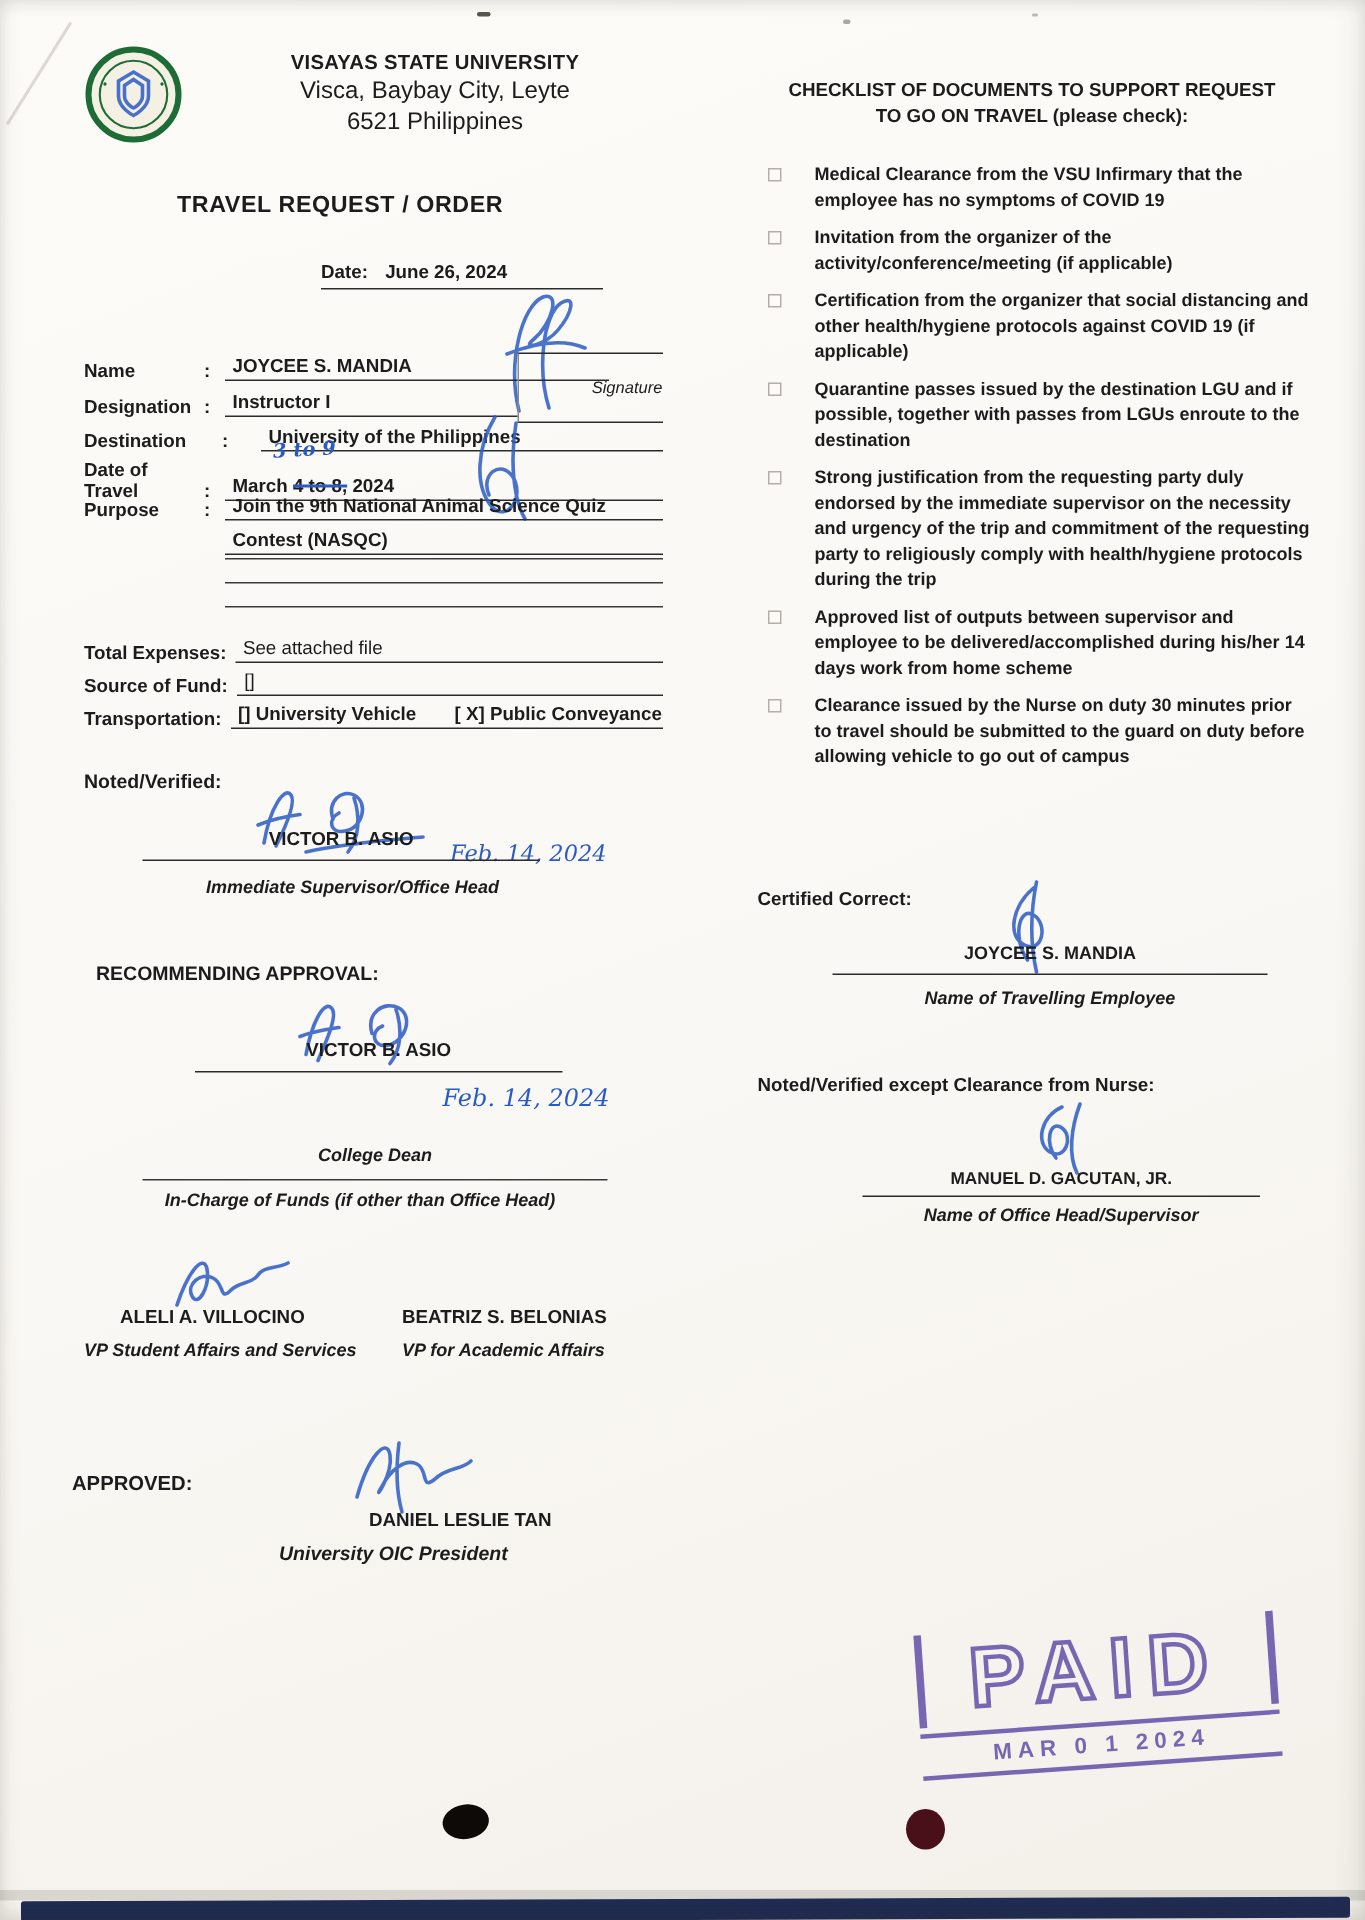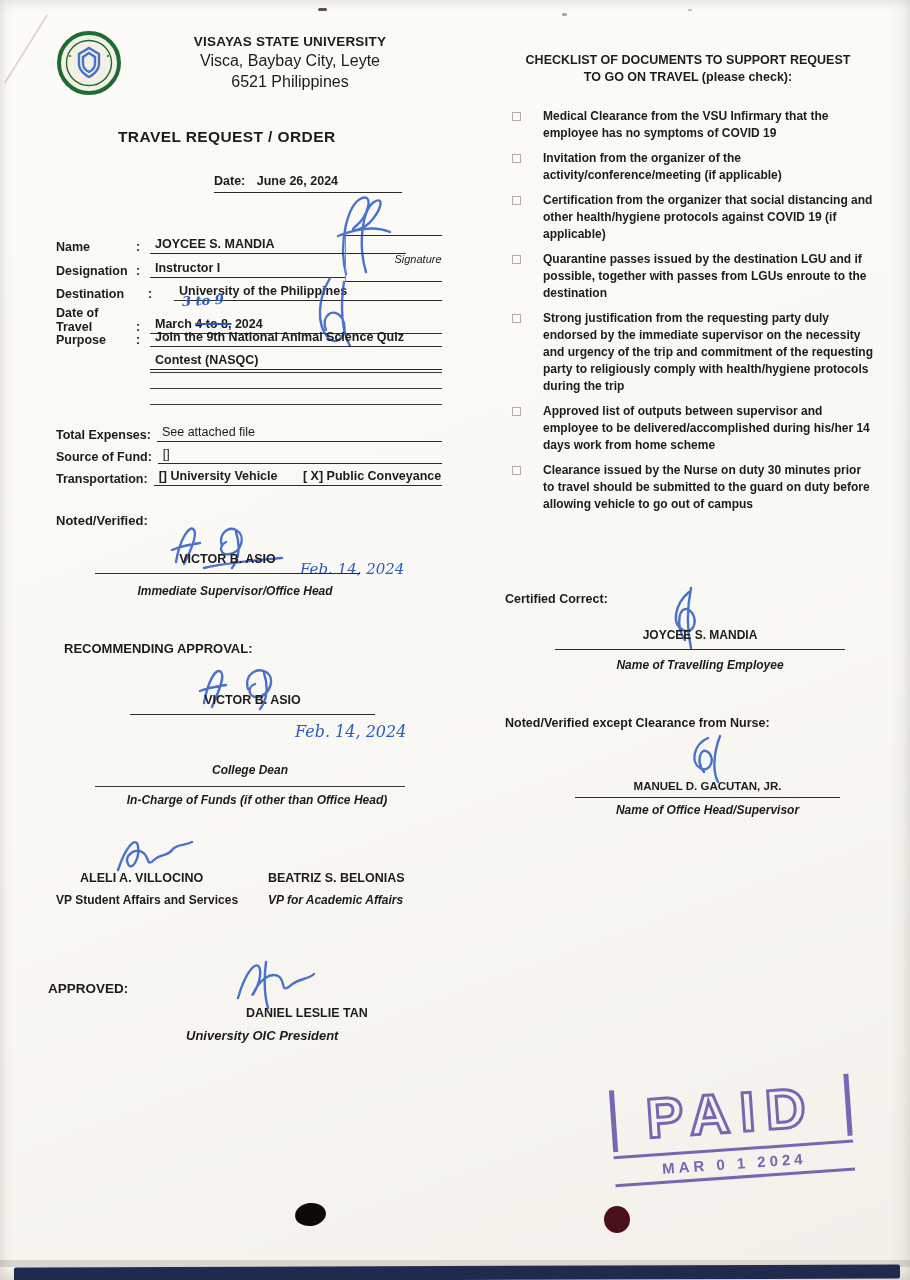--- a/index.html
+++ b/index.html
@@ -169,27 +169,27 @@
 
   <div class="abs section-h" style="left:64px; top:641px;">RECOMMENDING APPROVAL:</div>
   <svg class="abs sig-svg" style="left:190px;top:655px;width:120px;height:60px" viewBox="0 0 120 60">
     <path d="M14 48 C18 26 26 12 31 17 C36 22 26 42 22 52 M10 36 C20 32 30 31 36 30 M58 34 C54 20 66 12 76 17 C86 23 80 40 68 42 C58 43 57 32 65 29 M74 18 C78 30 78 44 70 54"></path>
   </svg>
   <div class="abs sigline" style="left:130px; top:693px; width:245px;">VICTOR B. ASIO</div>
   <div class="abs caption" style="left:150px; top:726px; width:200px;margin-top:37px;">College Dean</div>
   <div class="abs hand" style="left:295px; top:722px; font-size:16px;">Feb. 14, 2024</div>
 
   <div class="blankline" style="left:95px; top:786px; width:310px; border-bottom-width:1.5px;"></div>
-  <div class="abs caption" style="left:67px; top:793px; width:380px;">In-Charge of Funds (if other than Office Head)</div>
+  <div class="abs caption" style="left:50px; top:793px; width:380px;">In-Charge of Funds (if other than Office Head)</div>
 
   <svg class="abs sig-svg" style="left:108px;top:828px;width:92px;height:50px" viewBox="0 0 92 50">
     <path d="M10 42 C18 18 28 8 30 18 C32 30 24 44 20 36 C16 28 26 20 34 24 C42 28 38 40 46 32 C52 26 60 28 64 22 C68 16 76 18 84 14"></path>
   </svg>
   <div class="abs" style="left:80px; top:871px; font-weight:bold; font-size:12.5px;">ALELI A. VILLOCINO</div>
-  <div class="abs" style="left:56px; top:893px; font-weight:bold; font-size:12px;">VP Student Affairs and Services</div>
+  <div class="abs" style="left:56px; top:893px; font-weight:bold; font-style:italic; font-size:12px;">VP Student Affairs and Services</div>
   <div class="abs" style="left:268px; top:871px; font-weight:bold; font-size:12.5px;">BEATRIZ S. BELONIAS</div>
   <div class="abs" style="left:268px; top:893px; font-weight:bold; font-style:italic; font-size:12px;">VP for Academic Affairs</div>
 
   <div class="abs section-h" style="left:48px; top:981px; font-size:13.5px;">APPROVED:</div>
   <svg class="abs sig-svg" style="left:218px;top:950px;width:105px;height:62px" viewBox="0 0 105 62">
     <path d="M20 48 C28 20 40 8 42 20 C44 34 30 52 36 42 C42 30 52 22 60 26 C68 30 62 44 72 36 C80 28 90 30 96 24 M48 12 C46 28 46 44 50 58"></path>
   </svg>
   <div class="abs" style="left:198px; top:1006px; font-weight:bold; font-size:12.5px;padding-left:48px;">DANIEL LESLIE TAN</div>
   <div class="abs" style="left:186px; top:1028px; font-weight:bold; font-style:italic; font-size:13px;">University OIC President</div>
 

